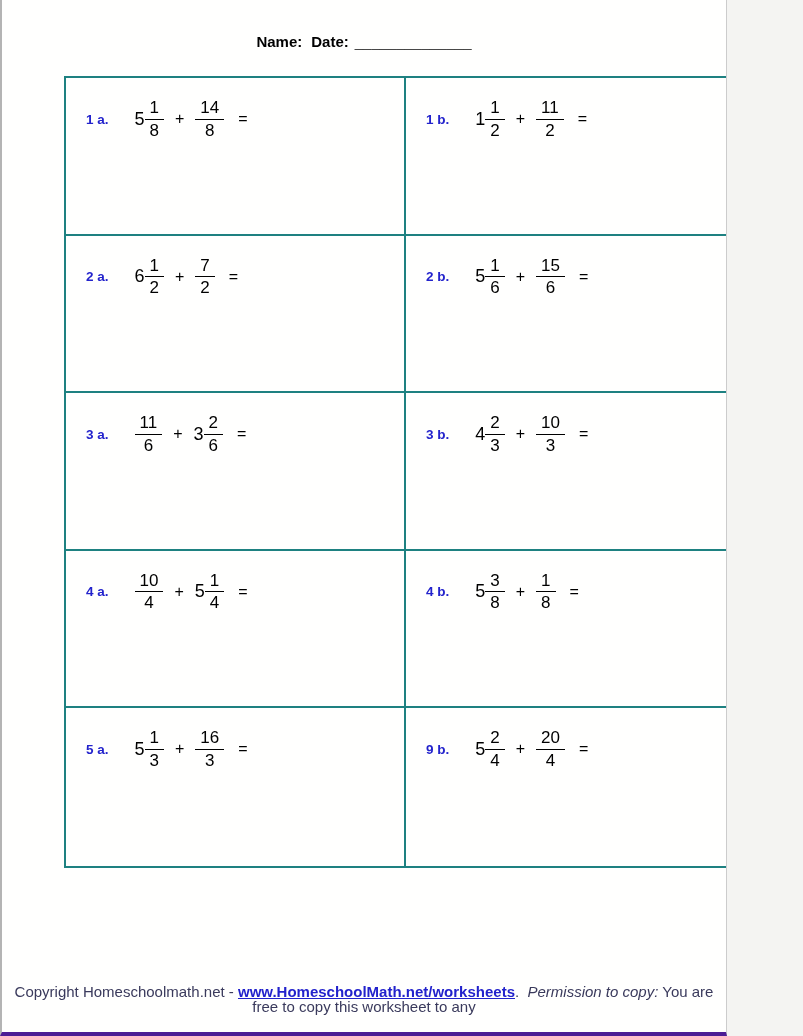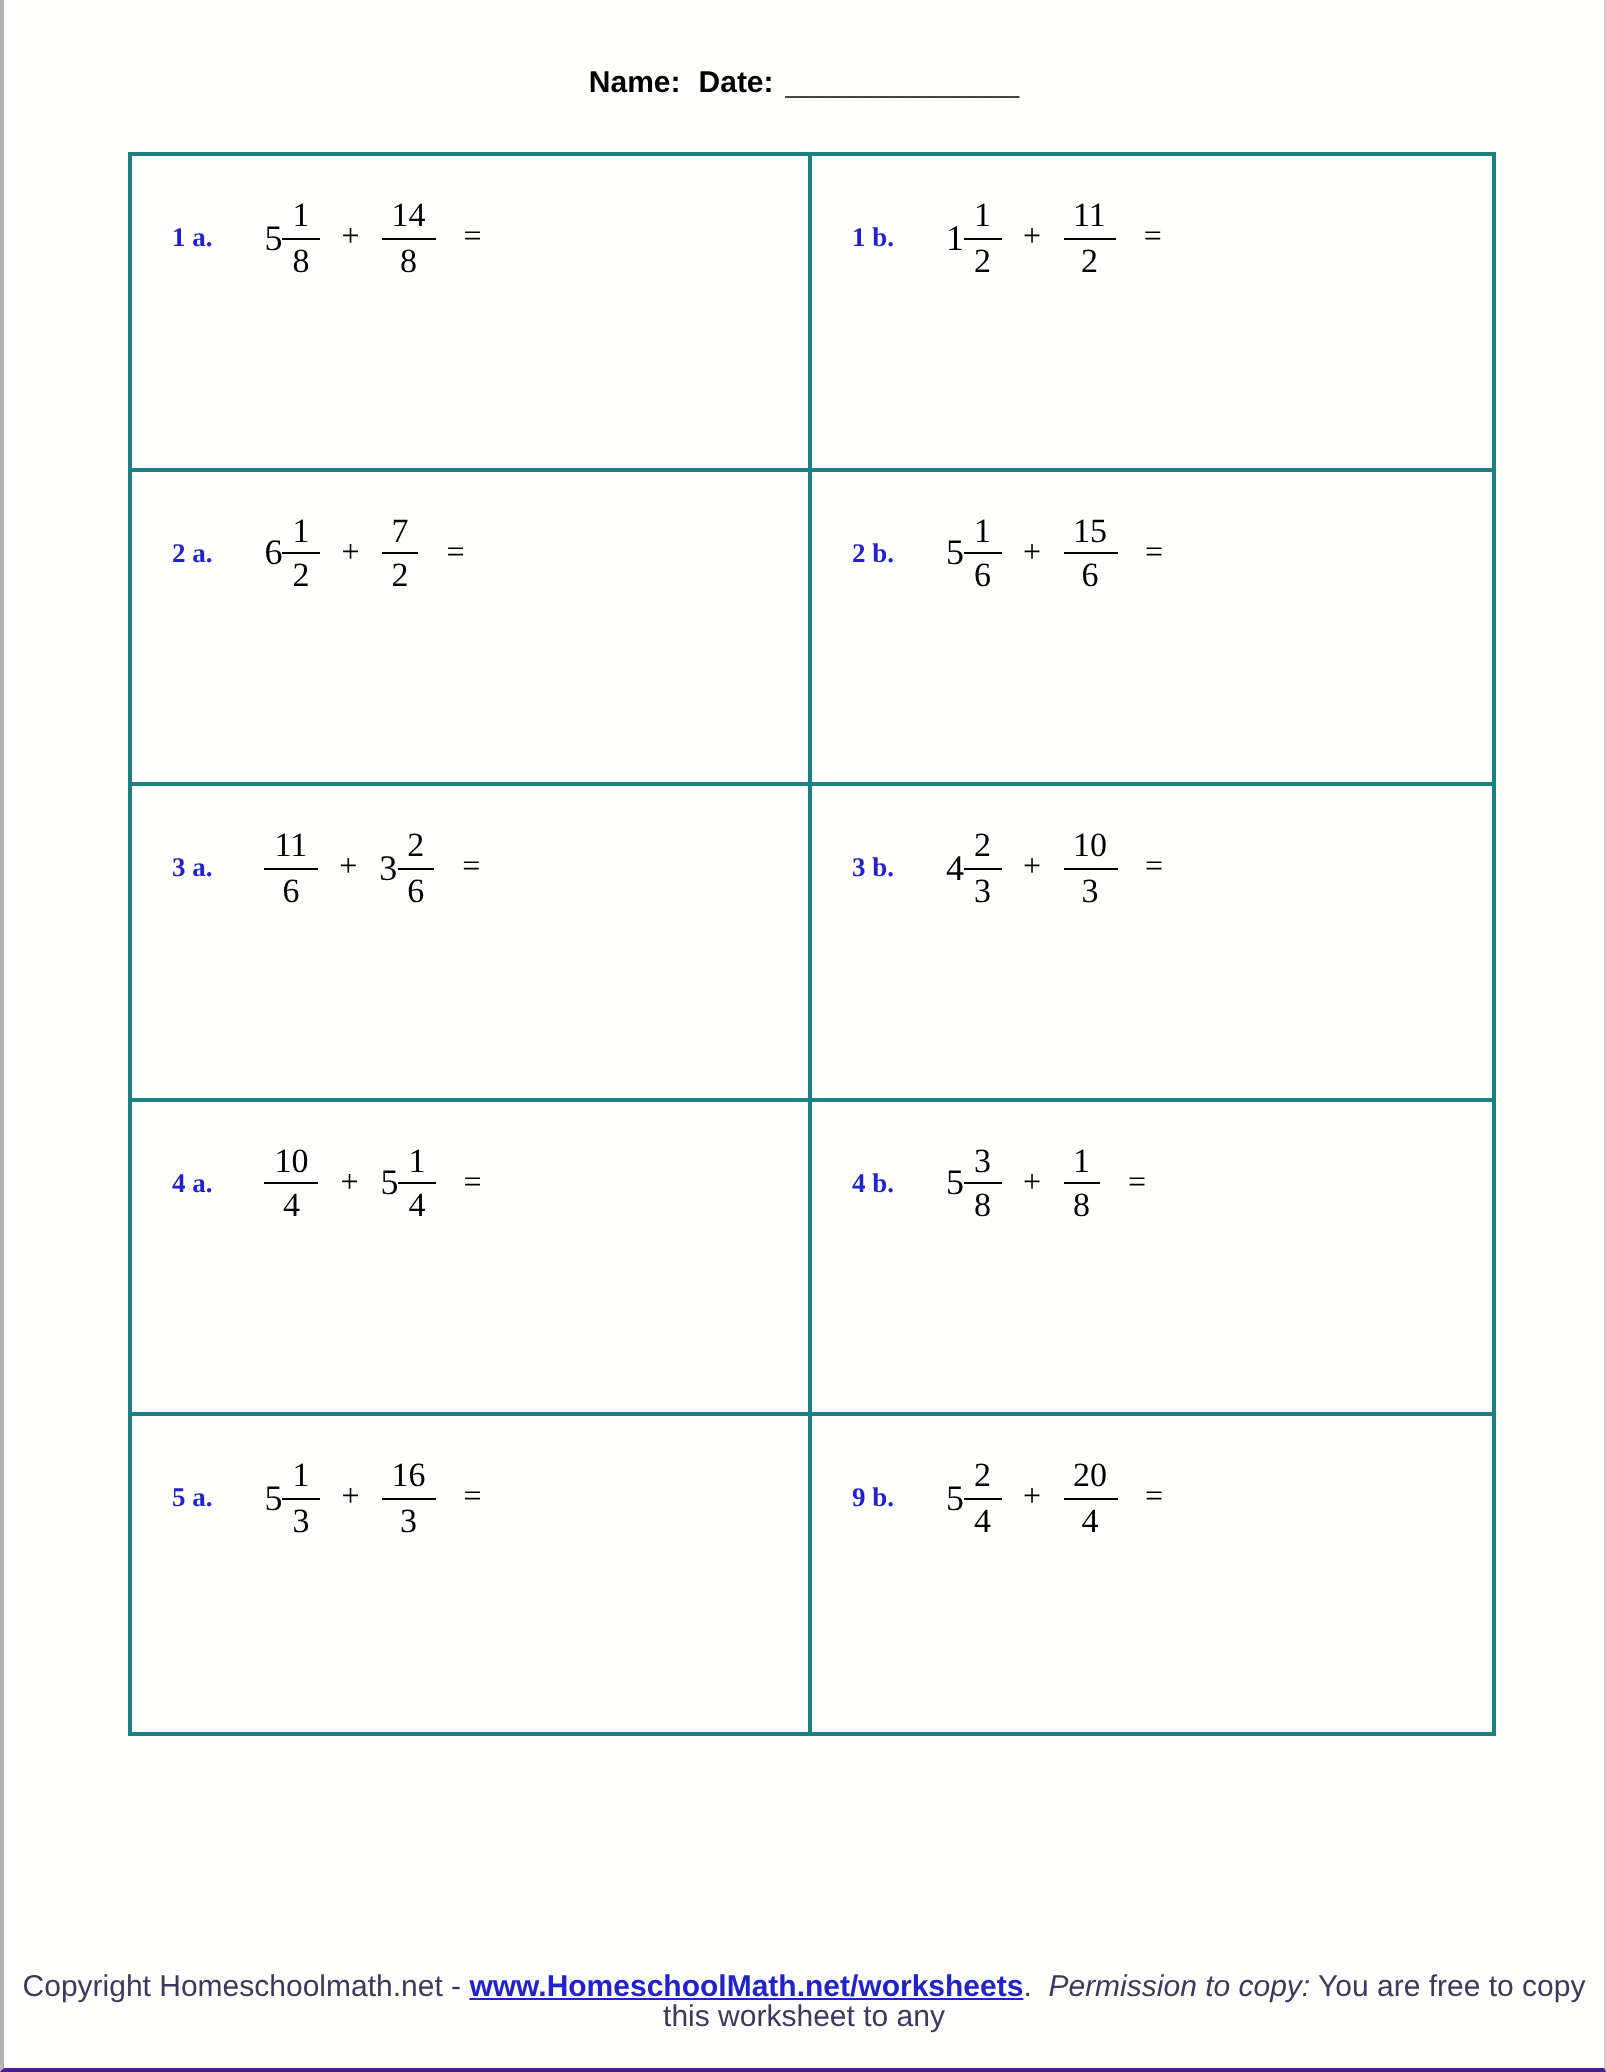--- a/index.html
+++ b/index.html
@@ -7,25 +7,25 @@
     --label-color:#2323cc;
     --border-color:#1e8181;
     --link-color:#2222cc;
     --footer-color:#3a3a5c;
   }
   *{box-sizing:border-box;}
   html,body{margin:0;padding:0;background:#f4f4f2;}
   body{font-family:"Liberation Sans", sans-serif;}
   .page{
     position:relative;
-    width:803px;height:1036px;
+    width:727px;height:1036px;
     background:#fffffe;
     border-left:2px solid #b4b4b4;
     border-right:1px solid #cccccc;
-    border-bottom:2px solid #4c1d95;
+    border-bottom:4px solid #4c1d95;
     overflow:hidden;
   }
   
   .header-row{
     padding-top:33px;
     display:flex;
     justify-content:center;
     align-items:baseline;
     font-size:15px;
     color:#000;
@@ -48,21 +48,20 @@
     border:2px solid var(--border-color);
     display:grid;
     grid-template-columns:1fr 1fr;
     grid-template-rows:repeat(5,1fr);
     background:#fffffe;
   }
   .cell{
     border-right:2px solid var(--border-color);
     border-bottom:2px solid var(--border-color);
     padding:20px 0 0 20px;
-    font-family:Liberation Serif, serif;
   }
   .cell:nth-child(2n){border-right:none;}
   .cell:nth-child(n+9){border-bottom:none;}
   .cellline{display:flex;align-items:center;}
   .plabel{
     font-size:13.5px;
     font-weight:bold;
     color:var(--label-color);
     margin-right:26px;
     white-space:nowrap;

